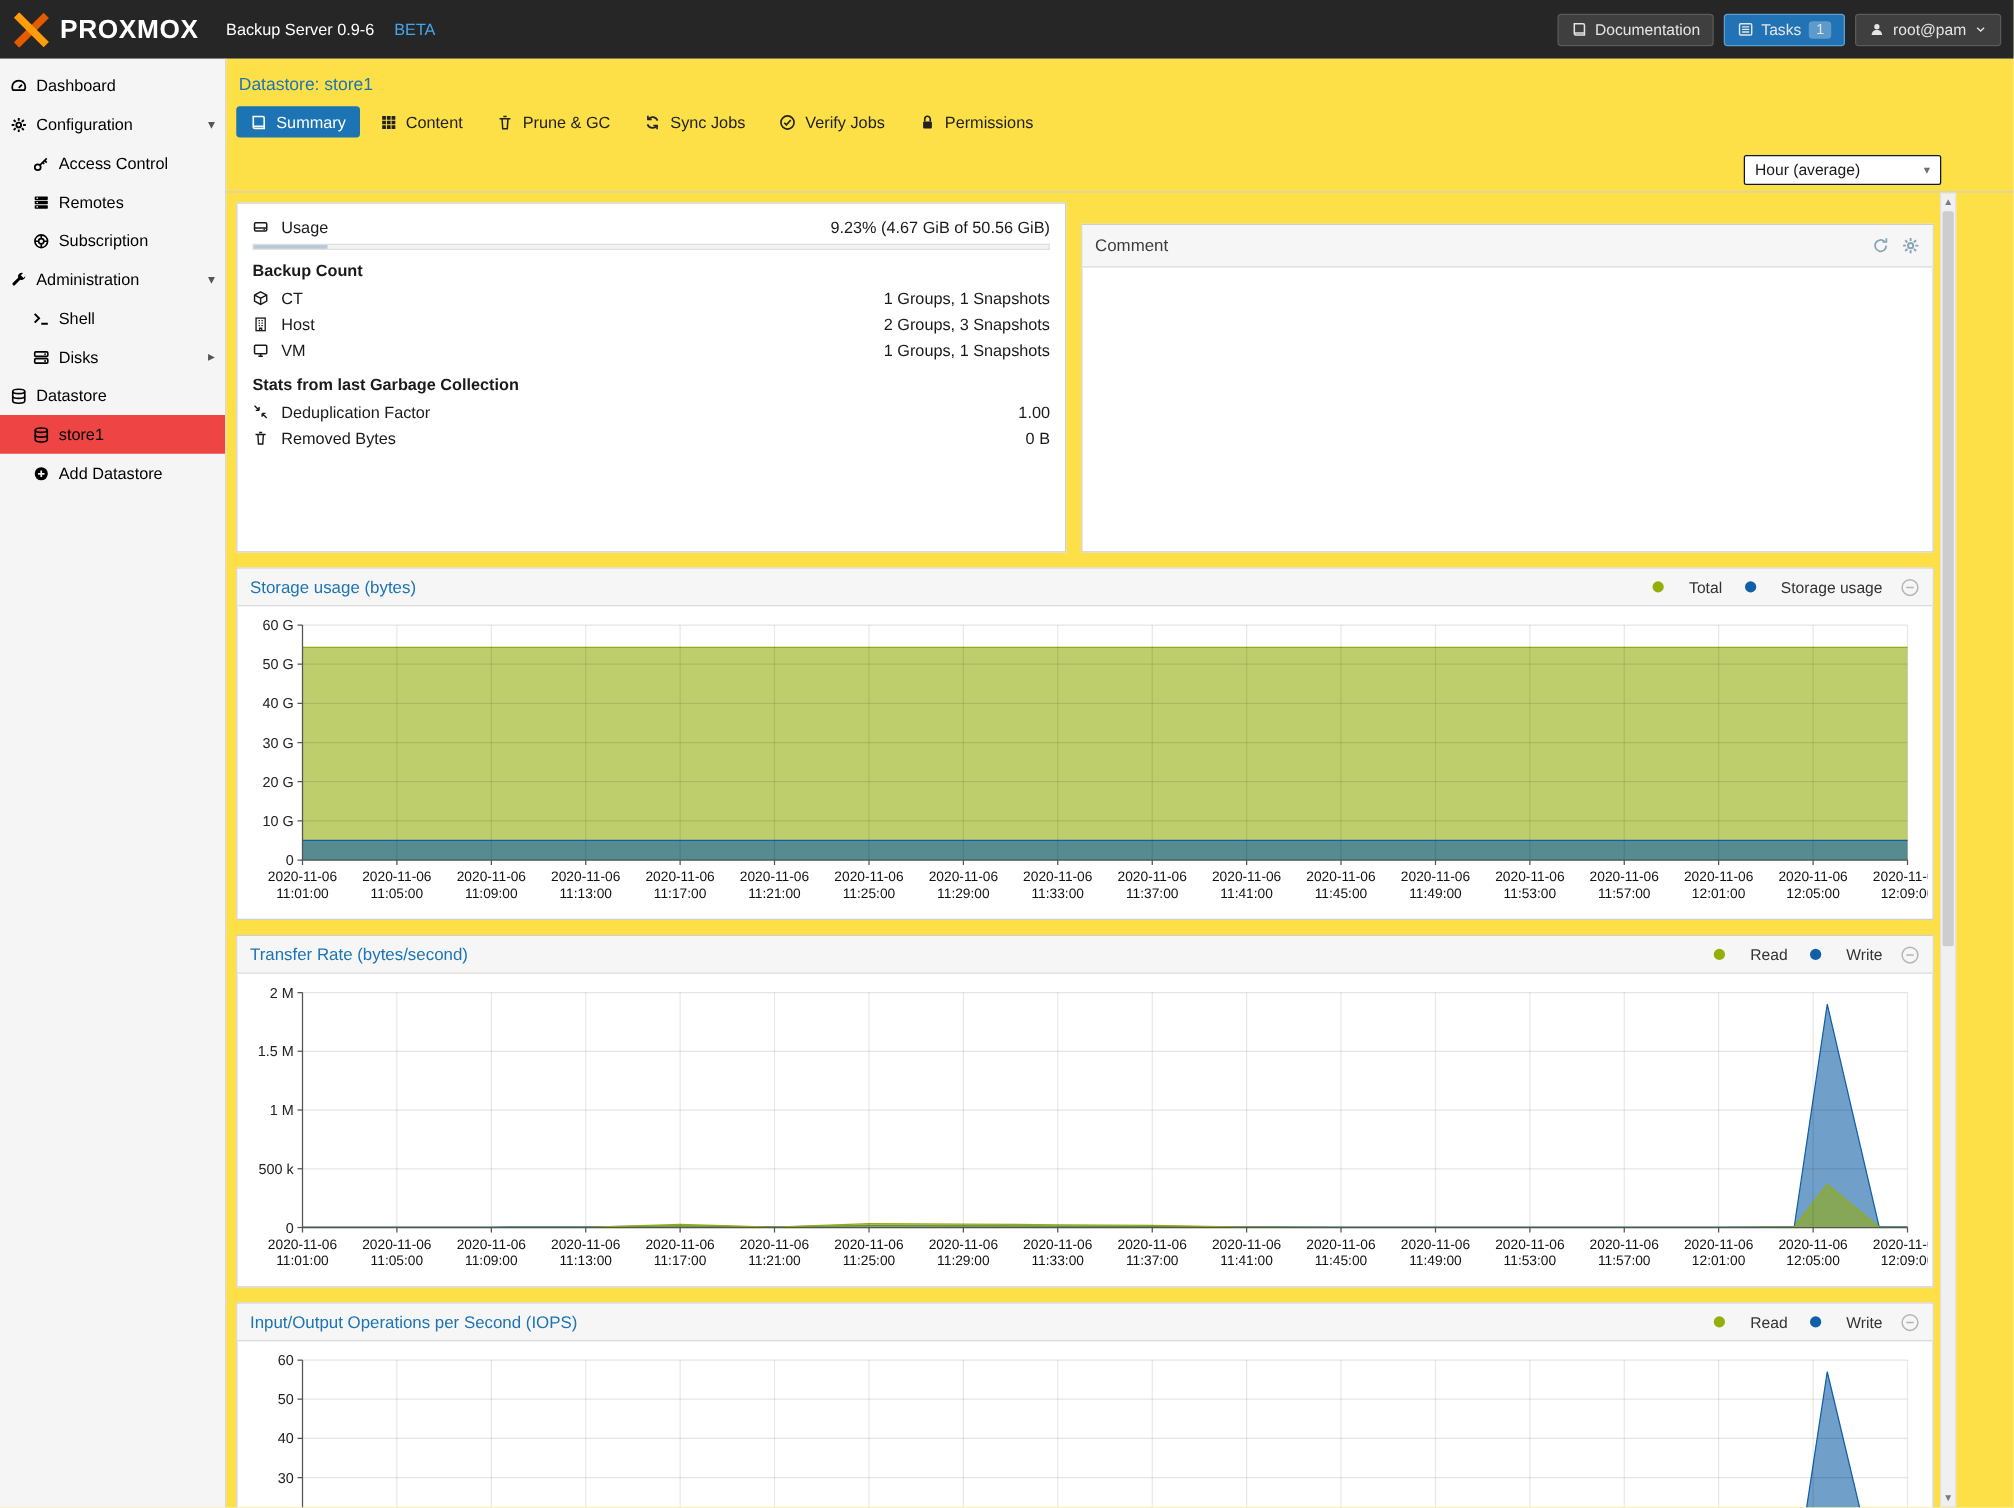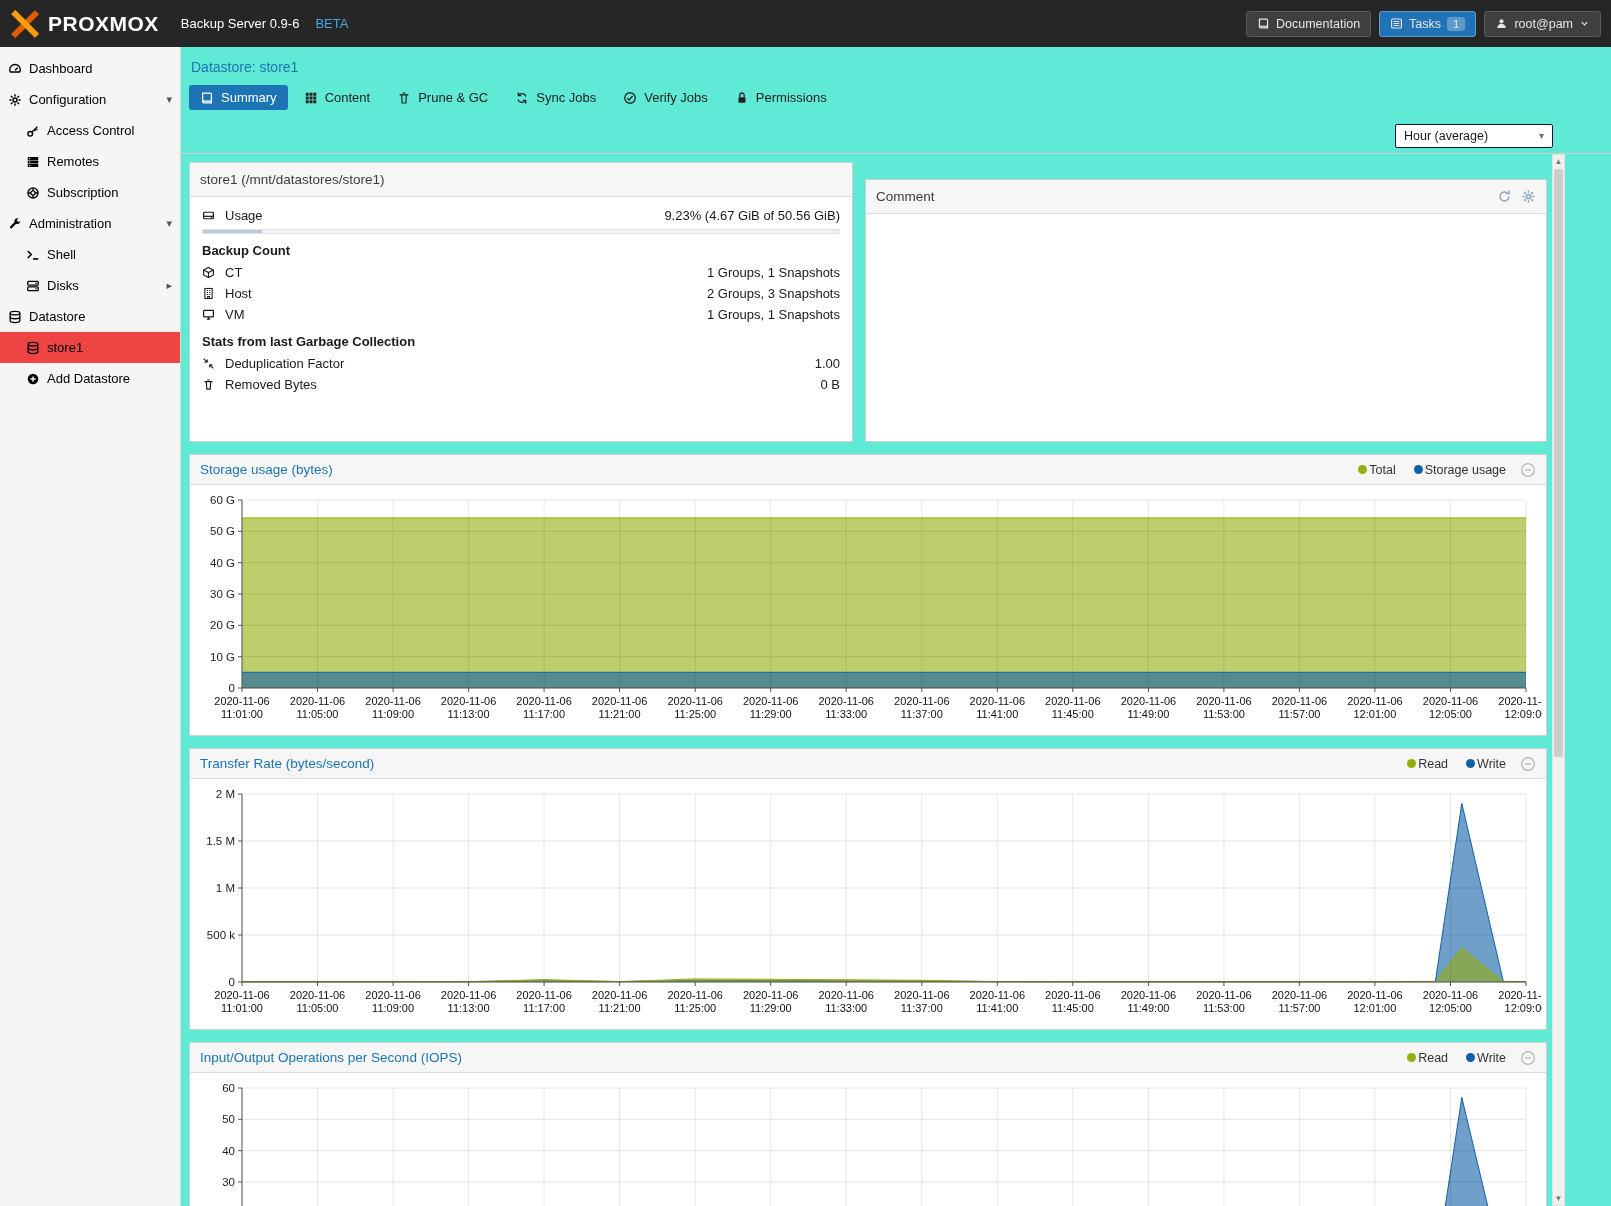--- a/index.html
+++ b/index.html
@@ -20,21 +20,21 @@
   .hbtn.tasks { background:#2173b6; border-color:#5d9fd0; }
   .badge { background:rgba(255,255,255,.28); border-radius:3px; padding:1px 6px; font-size:11.5px; }
 
   
   .body { display:flex; height:1159px; }
   .sidebar { width:181px; background:#f5f5f5; border-right:1px solid #d7d7d7; padding-top:6px; flex:none; }
   .snav-item { height:31px; display:flex; align-items:center; gap:7px; padding:0 8px; cursor:pointer; color:#000; }
   .snav-item.lvl1 { padding-left:26px; }
   .snav-item.selected { background:#ef4444; }
   .expander { margin-left:auto; color:#555; font-size:11px; }
-  .main { flex:1; display:flex; flex-direction:column; background:#5eead4; min-width:0; }
+  .main { flex:1; display:flex; flex-direction:column; background:#fde047; min-width:0; }
 
   .page-title { padding:12px 0 4px 10px; font-size:14px; color:var(--accent); }
   .tabbar { display:flex; gap:5px; padding:6px 0 8px 8px; }
   .tab { display:flex; align-items:center; gap:7px; padding:5px 11px; border-radius:3px; font-size:13px;
          color:#222; cursor:pointer; background:transparent; border:none; }
   .tab.active { background:var(--accent); color:#fff; }
   .toolbar { height:36px; display:flex; align-items:center; justify-content:flex-end; padding-right:58px;
              border-bottom:1px solid #cfcfcf; }
   .combo { width:158px; height:24px; border:1px solid #0f172a; border-radius:2px; background:#fff;
            display:flex; align-items:center; padding:0 8px; font-size:12.5px; cursor:pointer; }
@@ -58,21 +58,21 @@
 
   .kv-row { display:flex; align-items:center; padding:3px 0; }
   .kv-row .ic-wrap { width:15px; margin-right:8px; display:flex; }
   .kv-row .val { margin-left:auto; }
   .section-title { font-weight:bold; margin:9px 0 4px; }
   .usage-bar { height:5px; background:#f2f2f2; border:1px solid #e0e0e0; margin:3px 0 6px; }
   .usage-fill { height:100%; background:#b8c9d9; }
 
   .chart-panel { margin-top:12px; }
   .legend { margin-left:auto; display:flex; align-items:center; gap:18px; font-size:12.5px; color:#333; }
-  .legend-item { display:flex; align-items:center; gap:2px; cursor:pointer; }
+  .legend-item { display:flex; align-items:center; gap:20px; cursor:pointer; }
   .dot { width:9px; height:9px; border-radius:50%; background:#999; }
   .collapse-tool { margin-left:14px; color:#b5b5b5; cursor:pointer; display:flex; }
   .chart-bd { padding:5px 0 2px 2px; }
   svg.chart text { font-family:"Liberation Sans", sans-serif; }
 
   
   .vscrollbar { position:absolute; right:46px; top:0; bottom:0; width:13px; background:#f0f0f0;
                 border:1px solid #e2e2e2; cursor:pointer; }
   .sb-arrow { position:absolute; left:0; right:0; height:13px; color:#7a7a7a; font-size:8px; text-align:center; line-height:13px; }
   .sb-arrow.up { top:0; } .sb-arrow.down { bottom:0; }
@@ -264,23 +264,20 @@
         <span>Hour (average)</span>
         <span class="chev">▾</span>
       </div>
     </div>
 
     <div class="scrollwrap">
       <div class="scrollarea">
 
         <div class="row-panels">
           <div class="panel store-panel">
-            <div class="panel-hd plain">
-              <span>store1 (/mnt/datastores/store1)</span>
-            </div>
             <div class="panel-bd">
               <div class="kv-row">
                 <span class="ic-wrap">
                     <svg class="ic" viewBox="0 0 16 16" width="13" height="13" stroke="currentColor" fill="none" stroke-width="1.5">
                   <rect x="2" y="4" width="12" height="8" rx="1.2"></rect>
                       <path d="M2 9h12"></path>
                       <circle cx="11.5" cy="10.5" r=".8" fill="currentColor" stroke="none"></circle>
                 </svg>
                   </span>
                 <span>Usage</span>

